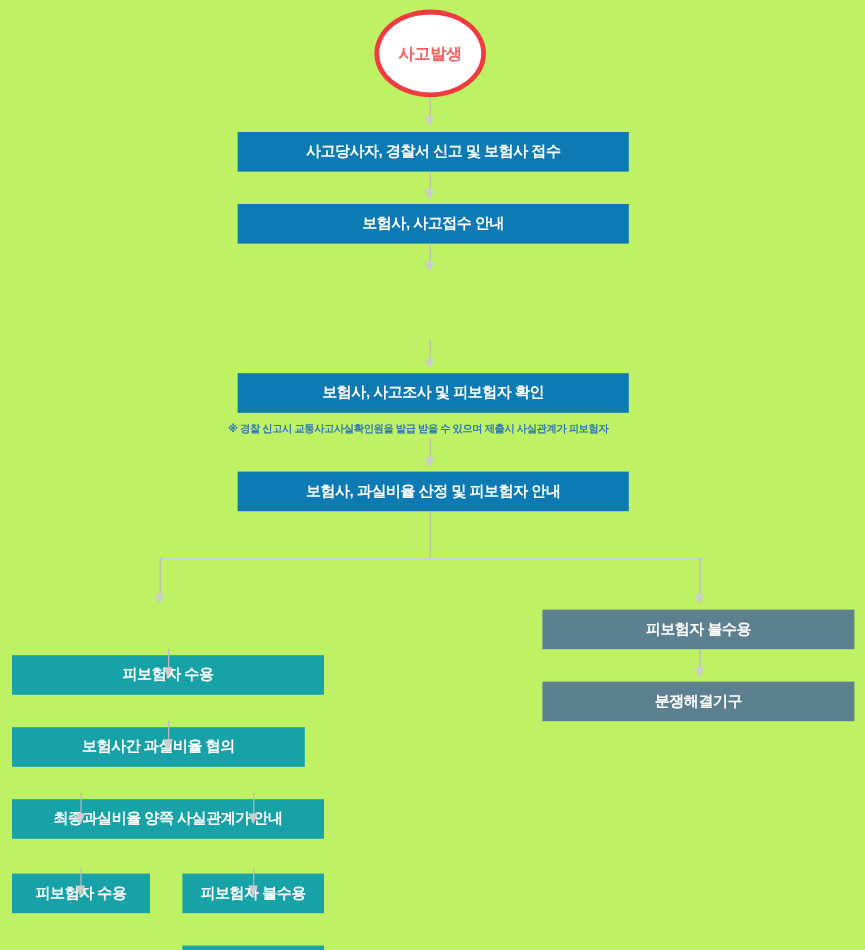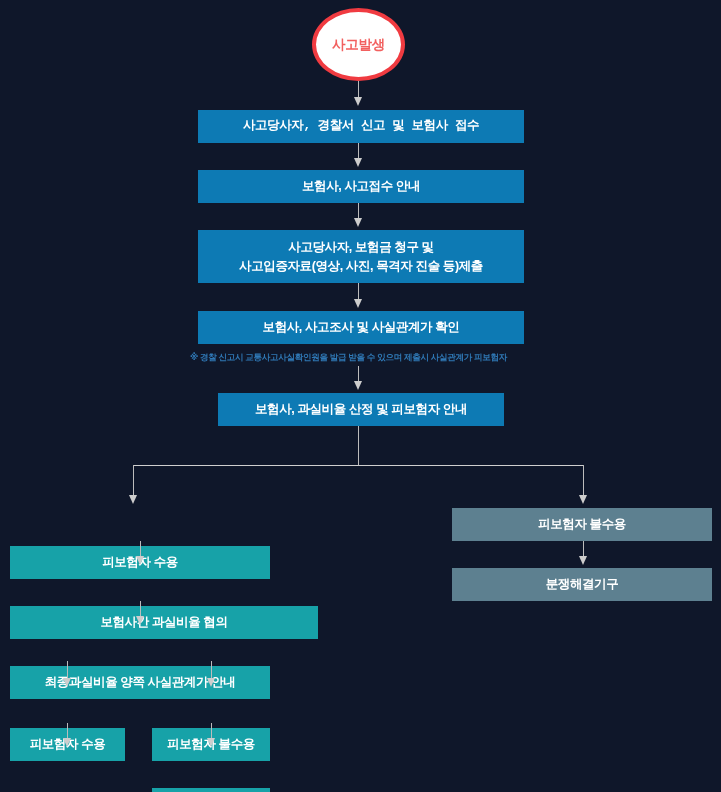--- a/index.html
+++ b/index.html
@@ -9,21 +9,21 @@
   }
   body {
     font-family: "Liberation Sans", "DejaVu Sans", sans-serif;
     -webkit-font-smoothing: antialiased;
   }
   #canvas {
     position: relative;
     width: 721px;
     height: 792px;
     overflow: hidden;
-    background: #0f172a;
+    background: #bef264;
   }
 
   
   .node {
     position: absolute;
     box-sizing: border-box;
     display: flex;
     align-items: center;
     justify-content: center;
     text-align: center;
@@ -91,70 +91,66 @@
 
 <div id="canvas">
 
   <div class="start-circle" style="left:312px; top:8px; width:93px; height:73px;">
     <span>사고발생</span>
   </div>
 
   <div class="conn-v" style="left:358px; top:81px; height:20px;"></div>
   <div class="arrow-head" style="left:354px; top:97px;"></div>
 
-  <div class="node blue" style="left:198px; top:110px; width:326px; height:33px;font-family:Liberation Mono, monospace;">
+  <div class="node blue" style="left:198px; top:110px; width:326px; height:33px;">
     <span class="line">사고당사자, 경찰서 신고 및 보험사 접수</span>
   </div>
 
   <div class="conn-v" style="left:358px; top:143px; height:19px;"></div>
   <div class="arrow-head" style="left:354px; top:158px;"></div>
 
   <div class="node blue" style="left:198px; top:170px; width:326px; height:33px;">
     <span class="line">보험사, 사고접수 안내</span>
   </div>
 
   <div class="conn-v" style="left:358px; top:203px; height:19px;"></div>
   <div class="arrow-head" style="left:354px; top:218px;"></div>
 
-  <div class="node blue" style="left:198px; top:230px; width:326px; height:53px; flex-direction:column;">
-    <span class="line">사고당사자, 보험금 청구 및</span>
-    <span class="line">사고입증자료(영상, 사진, 목격자 진술 등)제출</span>
-  </div>
 
   <div class="conn-v" style="left:358px; top:283px; height:20px;"></div>
   <div class="arrow-head" style="left:354px; top:299px;"></div>
 
   <div class="node blue" style="left:198px; top:311px; width:326px; height:33px;">
-    <span class="line">보험사, 사고조사 및 사실관계가 확인</span>
+    <span class="line">보험사, 사고조사 및 피보험자 확인</span>
   </div>
 
   <div class="note" style="left:190px; top:352px;">※ 경찰 신고시 교통사고사실확인원을 발급 받을 수 있으며 제출시 사실관계가 피보험자</div>
 
   <div class="conn-v" style="left:358px; top:366px; height:17px;"></div>
   <div class="arrow-head" style="left:354px; top:381px;"></div>
 
-  <div class="node blue" style="left:198px; top:393px; width:286px; height:33px;margin-left:20px;">
+  <div class="node blue" style="left:198px; top:393px; width:326px; height:33px;">
     <span class="line">보험사, 과실비율 산정 및 피보험자 안내</span>
   </div>
 
   <div class="conn-v" style="left:358px; top:426px; height:40px;"></div>
   <div class="conn-h" style="left:133px; top:465px; width:451px;"></div>
   <div class="conn-v" style="left:133px; top:465px; height:34px;"></div>
   <div class="arrow-head" style="left:129px; top:495px;"></div>
   <div class="conn-v" style="left:583px; top:465px; height:34px;"></div>
   <div class="arrow-head" style="left:579px; top:495px;"></div>
 
   <div class="node teal" style="left:10px; top:508px; width:260px; height:33px;">
     <span class="line">피보험자 수용</span>
   </div>
 
   <div class="conn-v" style="left:140px; top:541px; height:19px;"></div>
   <div class="arrow-head" style="left:136px; top:556px;"></div>
 
-  <div class="node teal" style="left:10px; top:568px; width:308px; height:33px;">
+  <div class="node teal" style="left:10px; top:568px; width:244px; height:33px;">
     <span class="line">보험사간 과실비율 협의</span>
   </div>
 
   <div class="conn-v" style="left:140px; top:601px; height:19px;"></div>
   <div class="arrow-head" style="left:136px; top:616px;"></div>
 
   <div class="node teal" style="left:10px; top:628px; width:260px; height:33px;">
     <span class="line">최종과실비율 양쪽 사실관계가 안내</span>
   </div>
 

